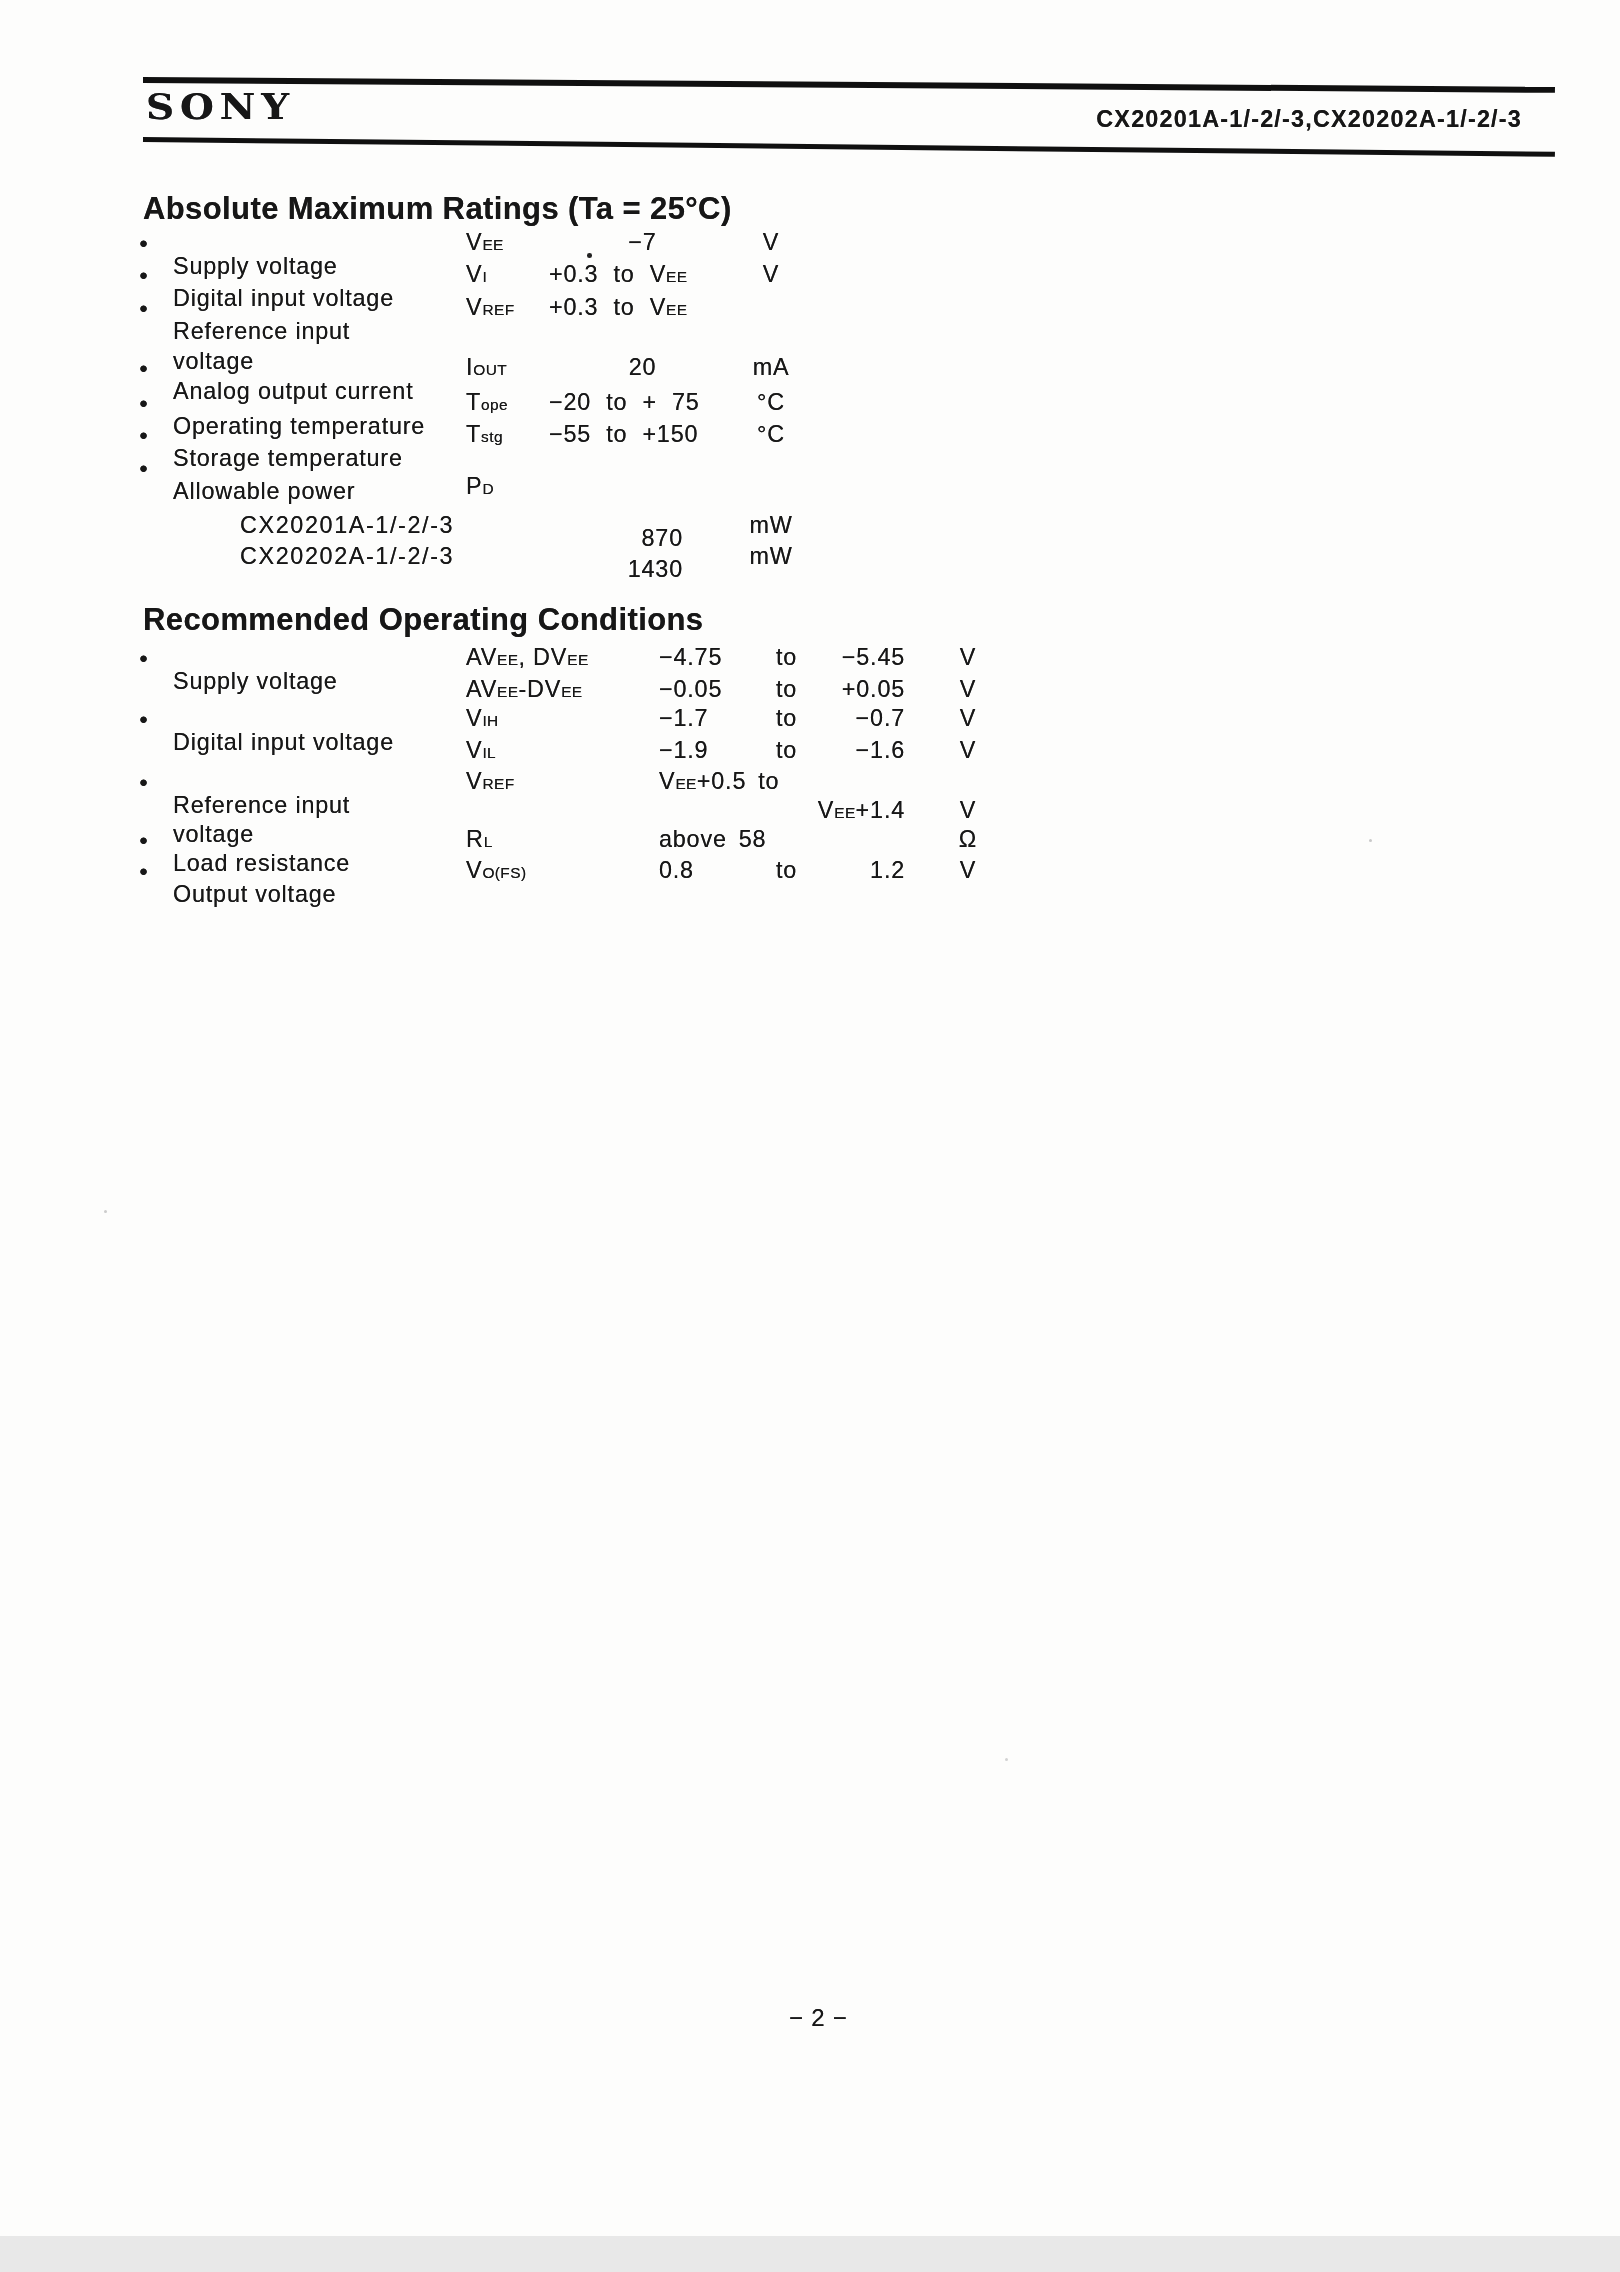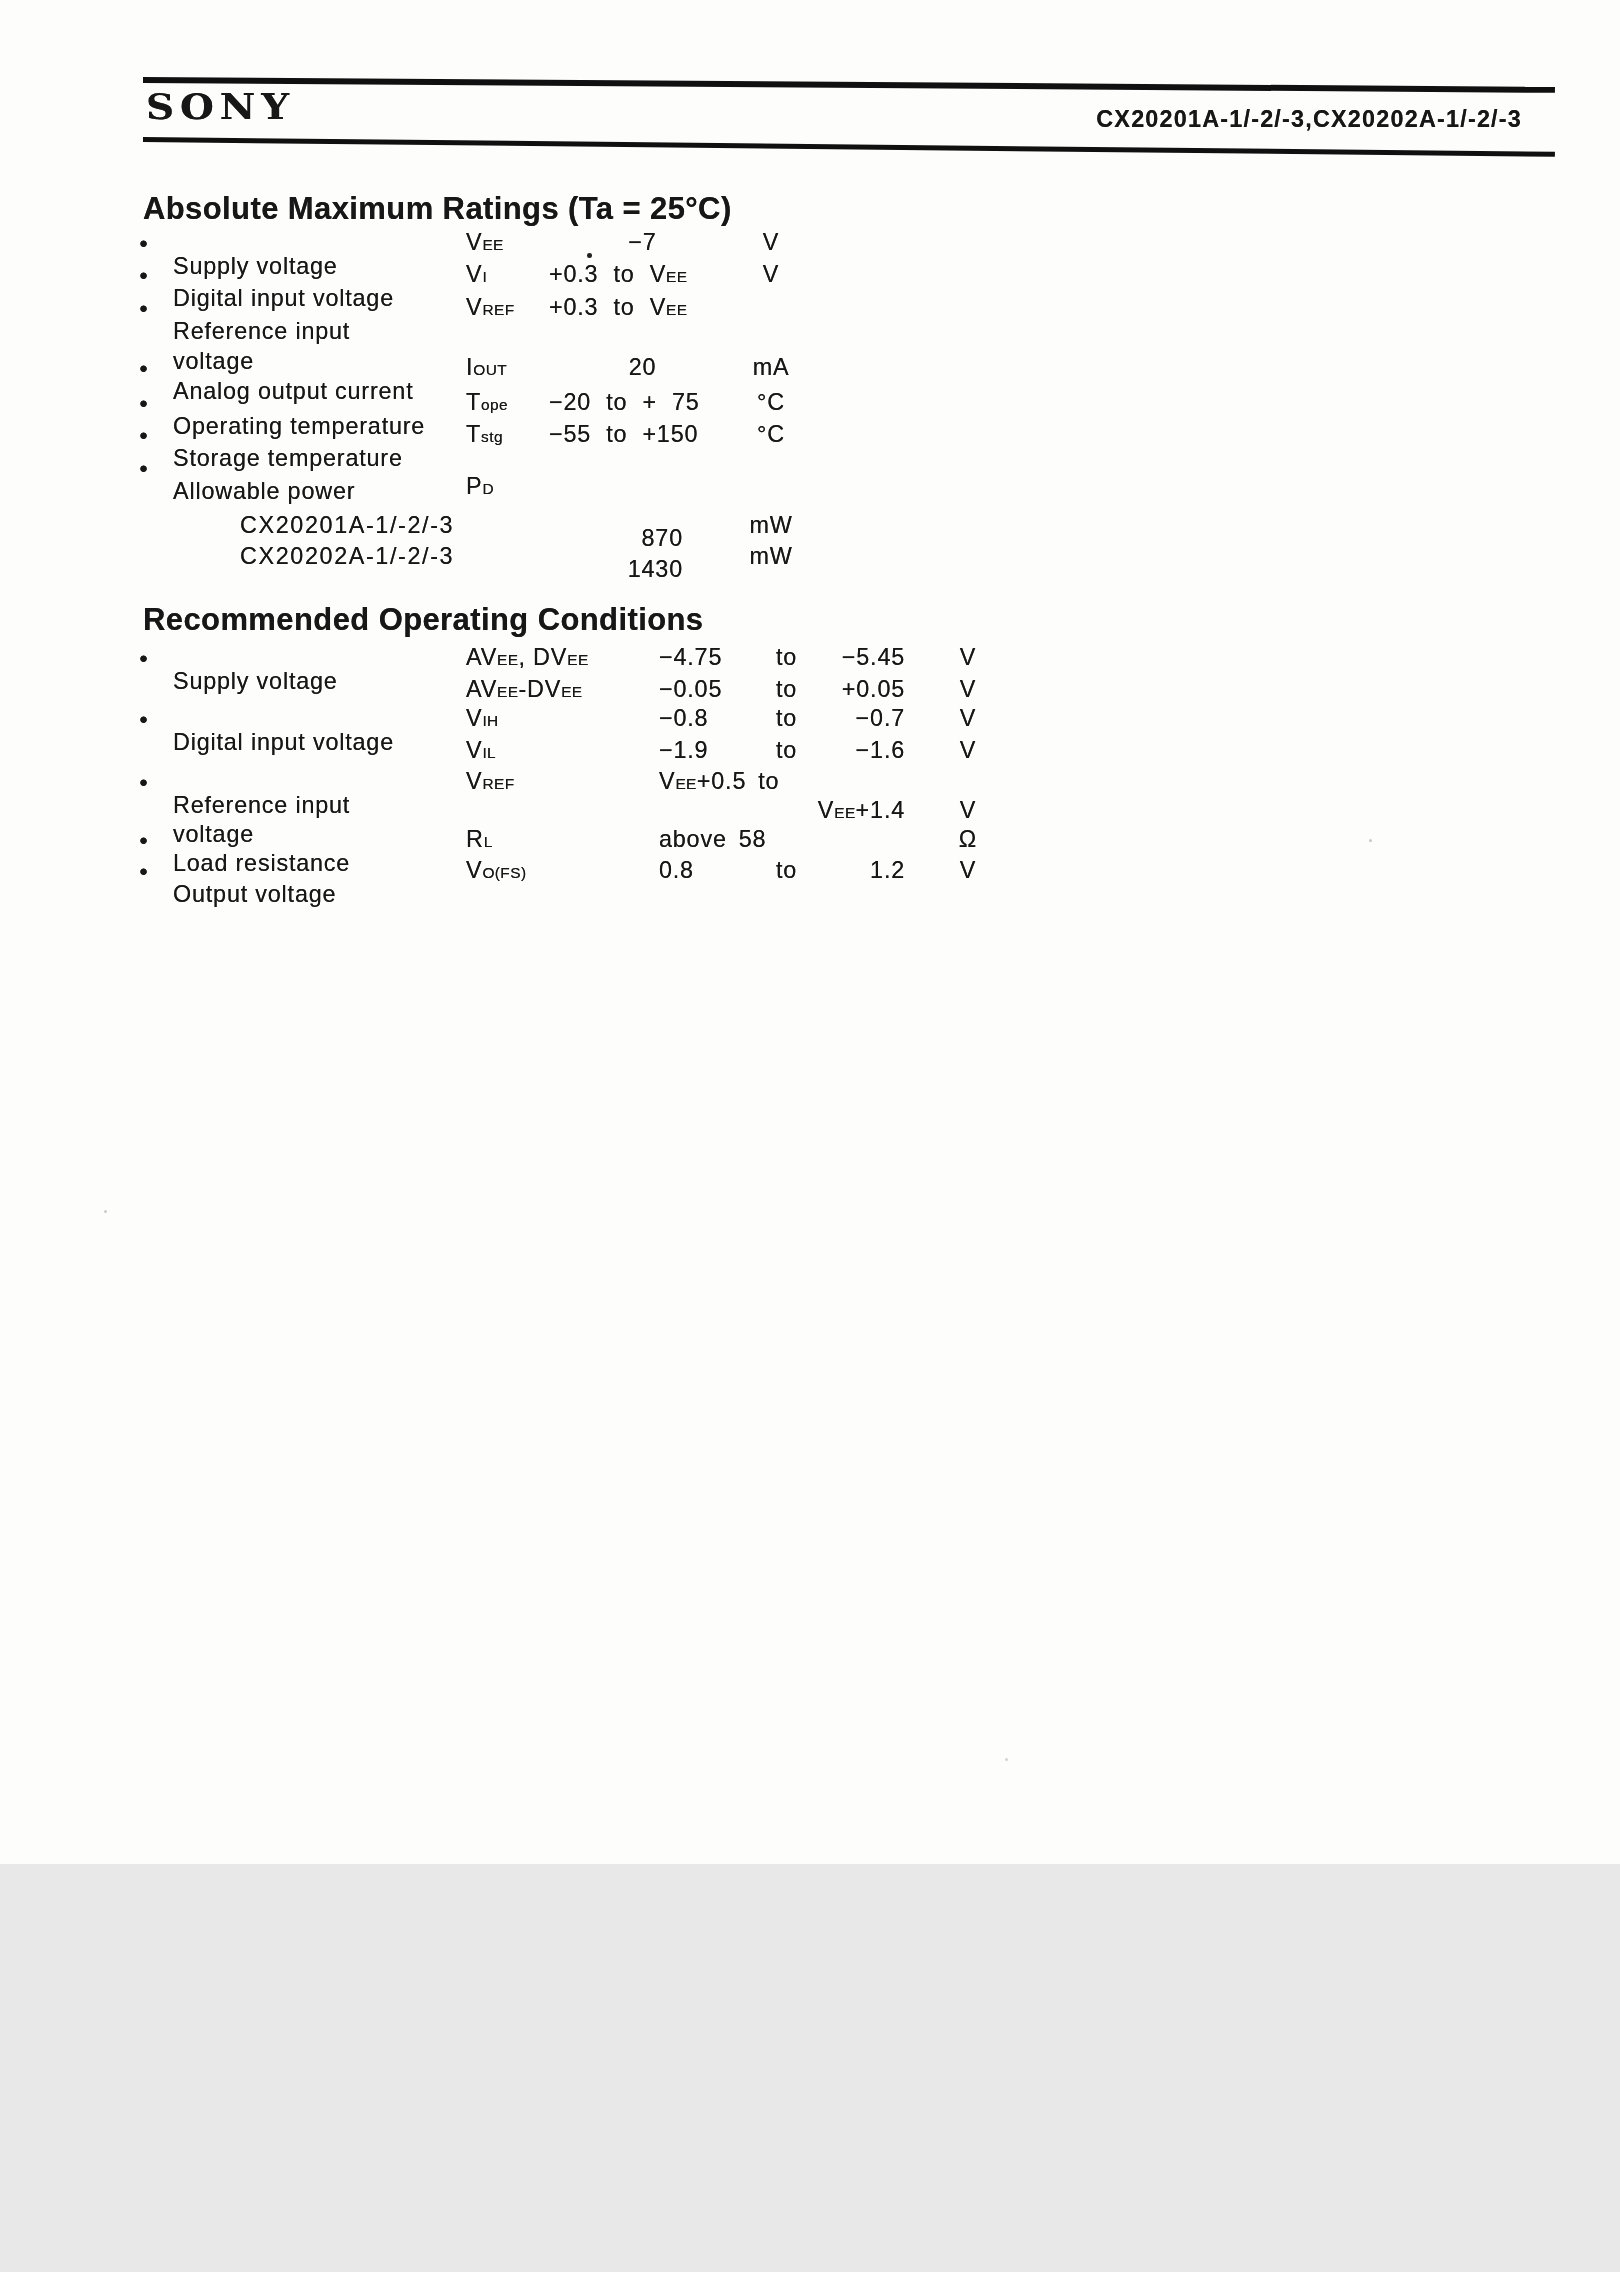--- a/index.html
+++ b/index.html
@@ -1,18 +1,18 @@
 <!DOCTYPE html>
 <html style="font-size:12.5px"><head>
 <meta charset="utf-8">
 <style>
   html,body{margin:0;padding:0;background:#e8e8e8;}
   #page{
     position:relative;
-    width:1621px;height:1864px;
+    width:1621px;height:2236px;
     background:#fdfdfc;
     overflow:hidden;
     font-family:"Liberation Sans", sans-serif;
     color:#171717;
     text-shadow:0 0 0.5px rgba(10,10,10,.75);
   }
   .line{position:absolute;left:0;width:1621px;height:33px;}
   .cell{position:absolute;top:0;white-space:pre;font-size:23.4px;letter-spacing:0.8px;line-height:1;}
   .sub{font-size:.66em;letter-spacing:0.4px;}
   
@@ -161,21 +161,21 @@
     <span class="cell c-min">−0.05</span>
     <span class="cell c-to">to</span>
     <span class="cell c-max">+0.05</span>
     <span class="cell c-unit2">V</span>
   </div>
 
   <div class="line" style="top:707px">
     <span class="cell c-bullet">●</span>
     <span class="cell c-label">Digital input voltage</span>
     <span class="cell c-sym"><span>V</span><span class="sub">IH</span></span>
-    <span class="cell c-min">−0.8</span>
+    <span class="cell c-min">−1.7</span>
     <span class="cell c-to">to</span>
     <span class="cell c-max">−0.7</span>
     <span class="cell c-unit2">V</span>
   </div>
 
   <div class="line" style="top:739px">
     <span class="cell c-sym"><span>V</span><span class="sub">IL</span></span>
     <span class="cell c-min">−1.9</span>
     <span class="cell c-to">to</span>
     <span class="cell c-max">−1.6</span>

